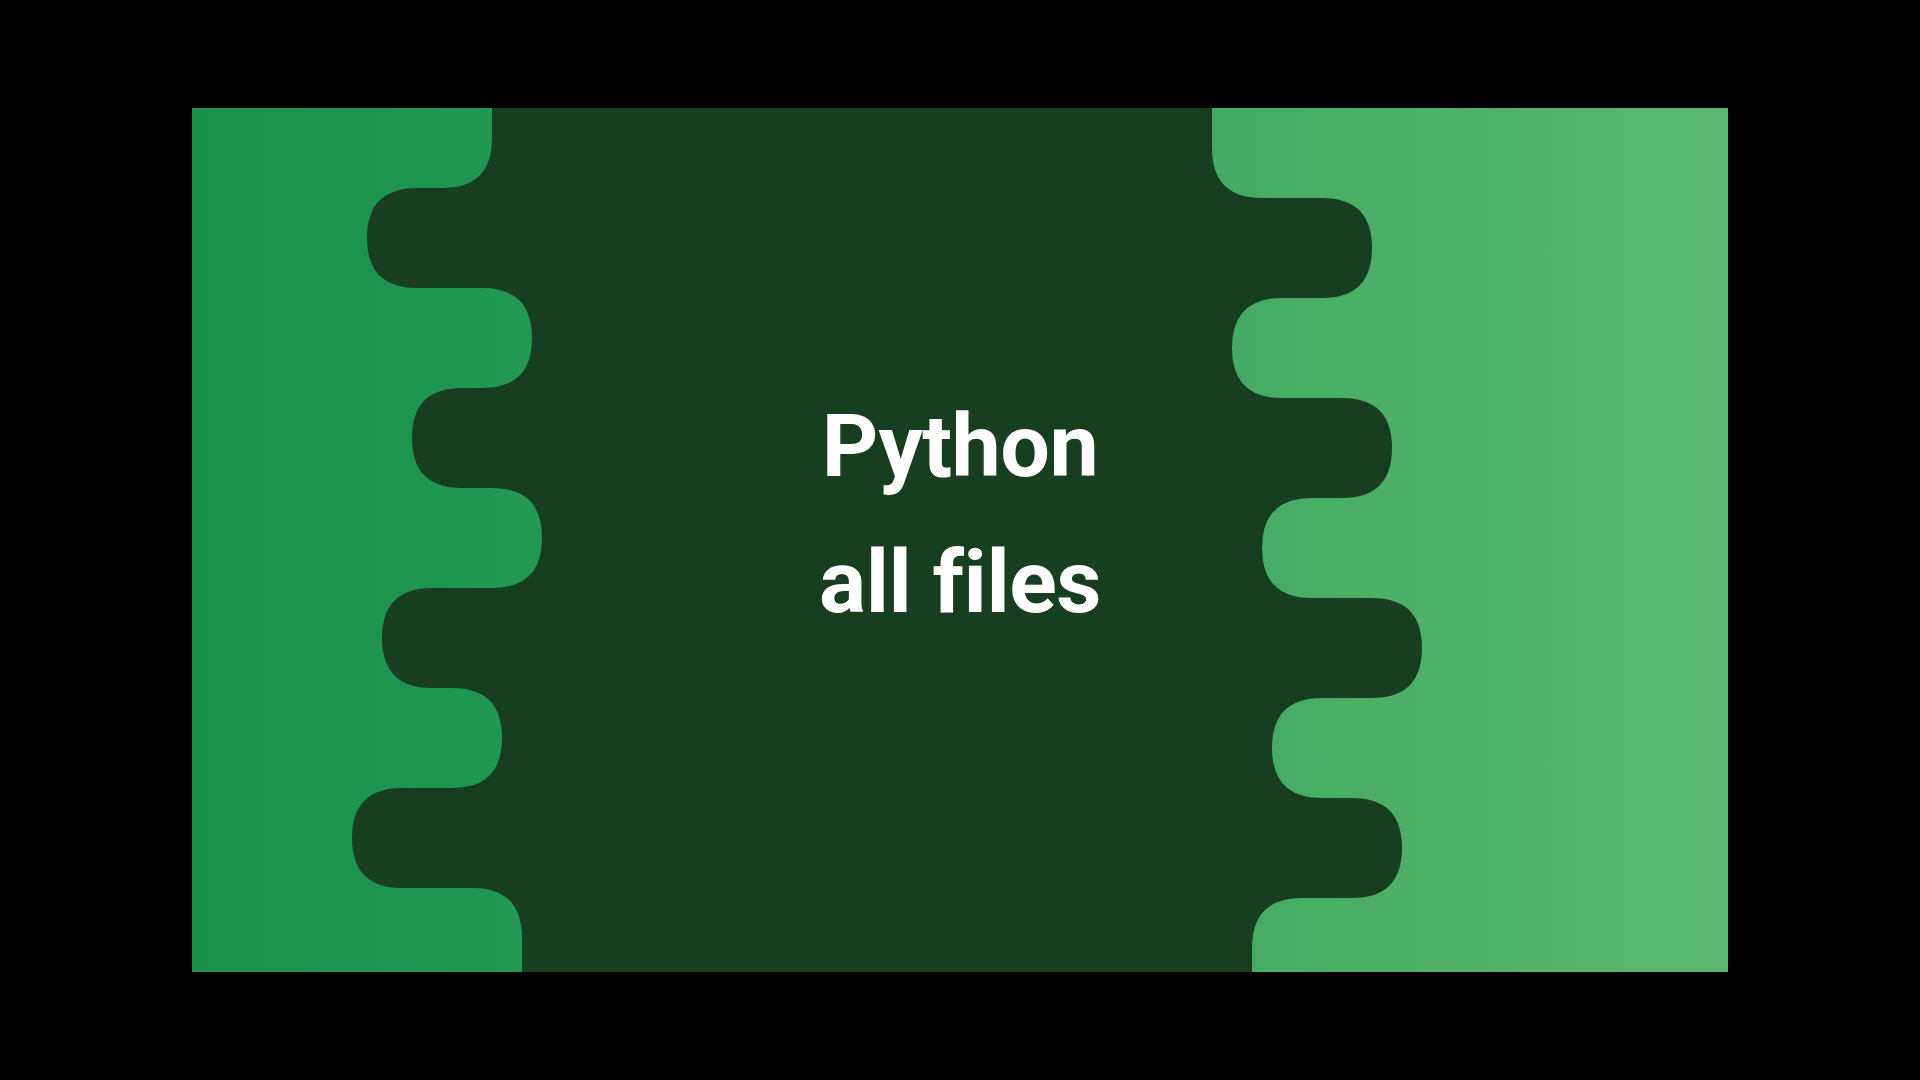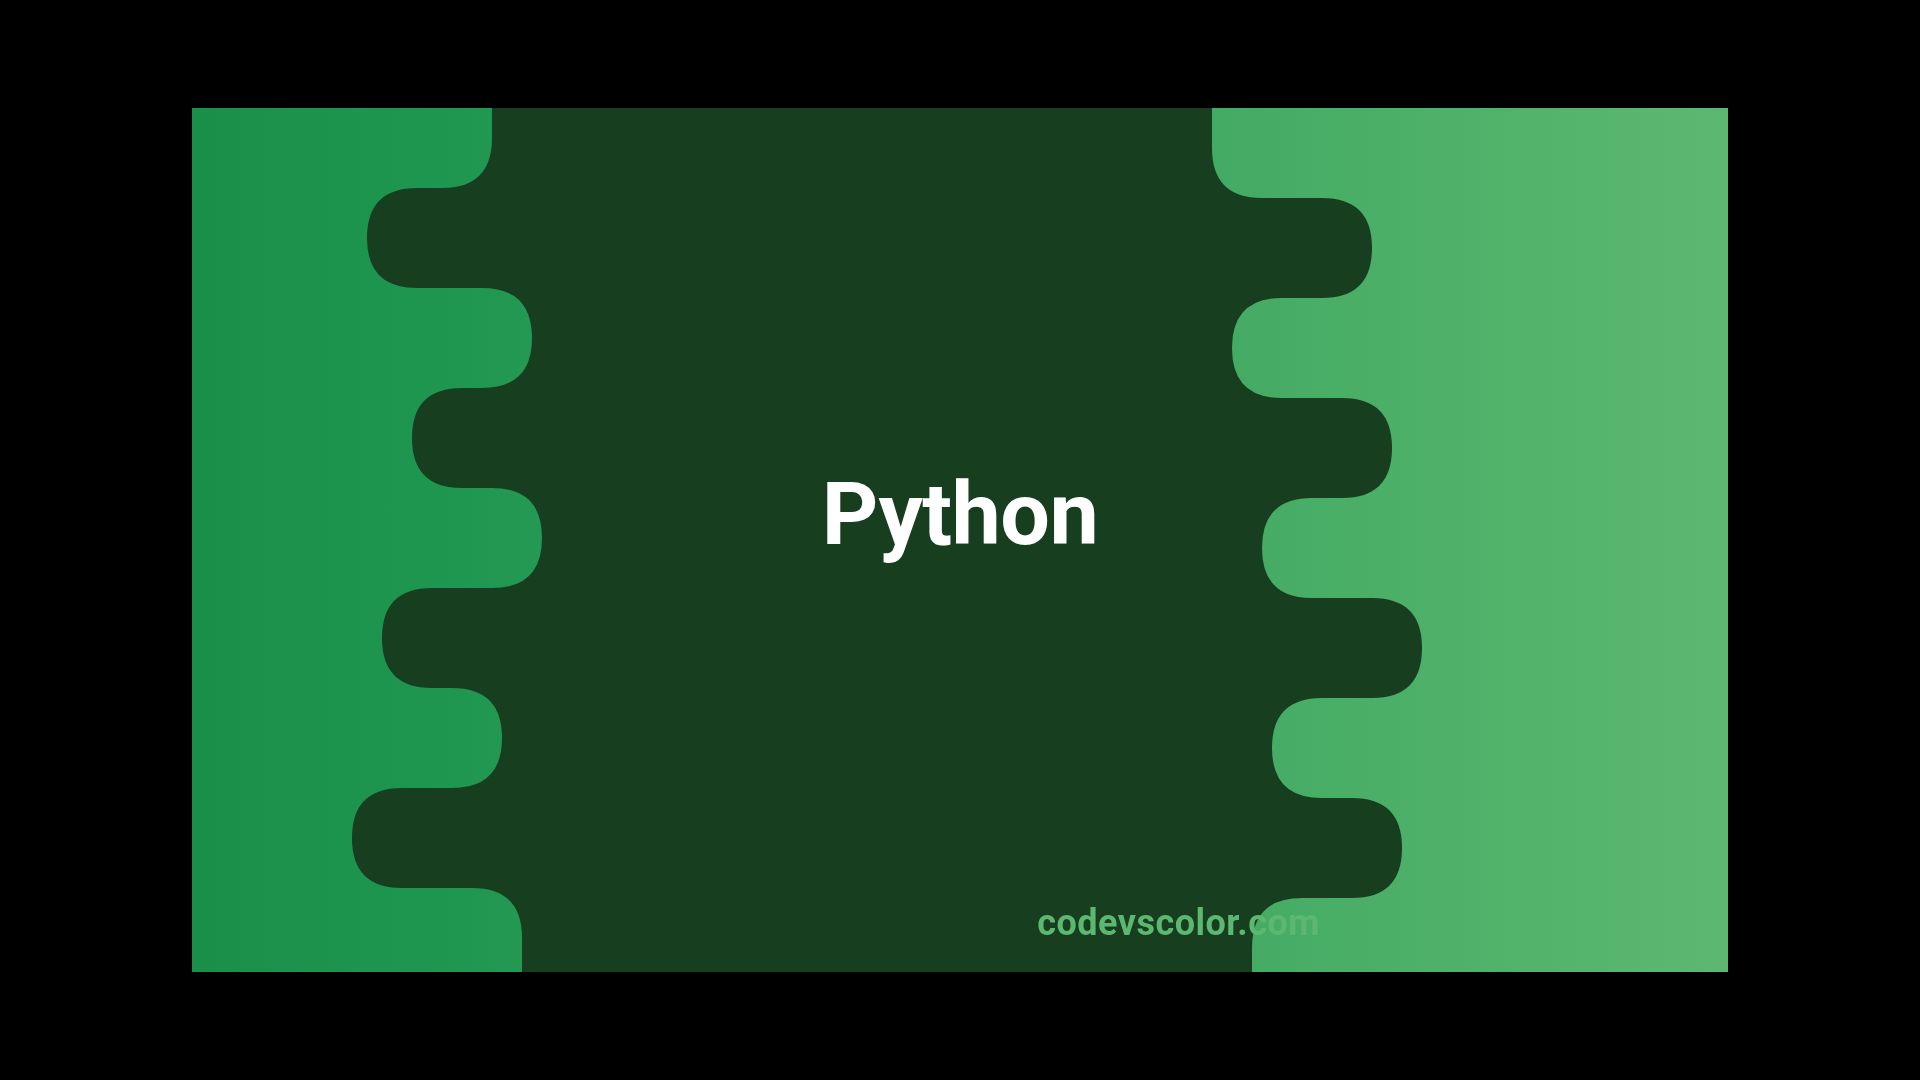--- a/index.html
+++ b/index.html
@@ -132,17 +132,17 @@
         Q 1180 90 1130 90
         L 1070 90
         Q 1020 90 1020 40
         L 1020 0
         Z
       "></path>
     </svg>
 
     <div class="title-container">
       <div class="title-line">Python</div>
+      <div class="title-line">all files</div>
     </div>
 
-    <div class="watermark">codevscolor.com</div>
   </div>
 </div>
 
 </body></html>

